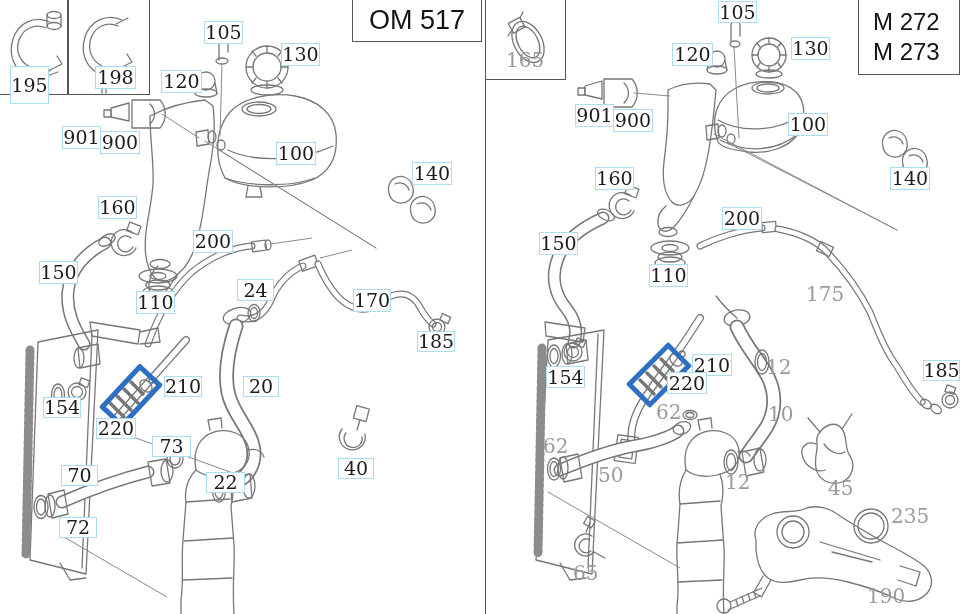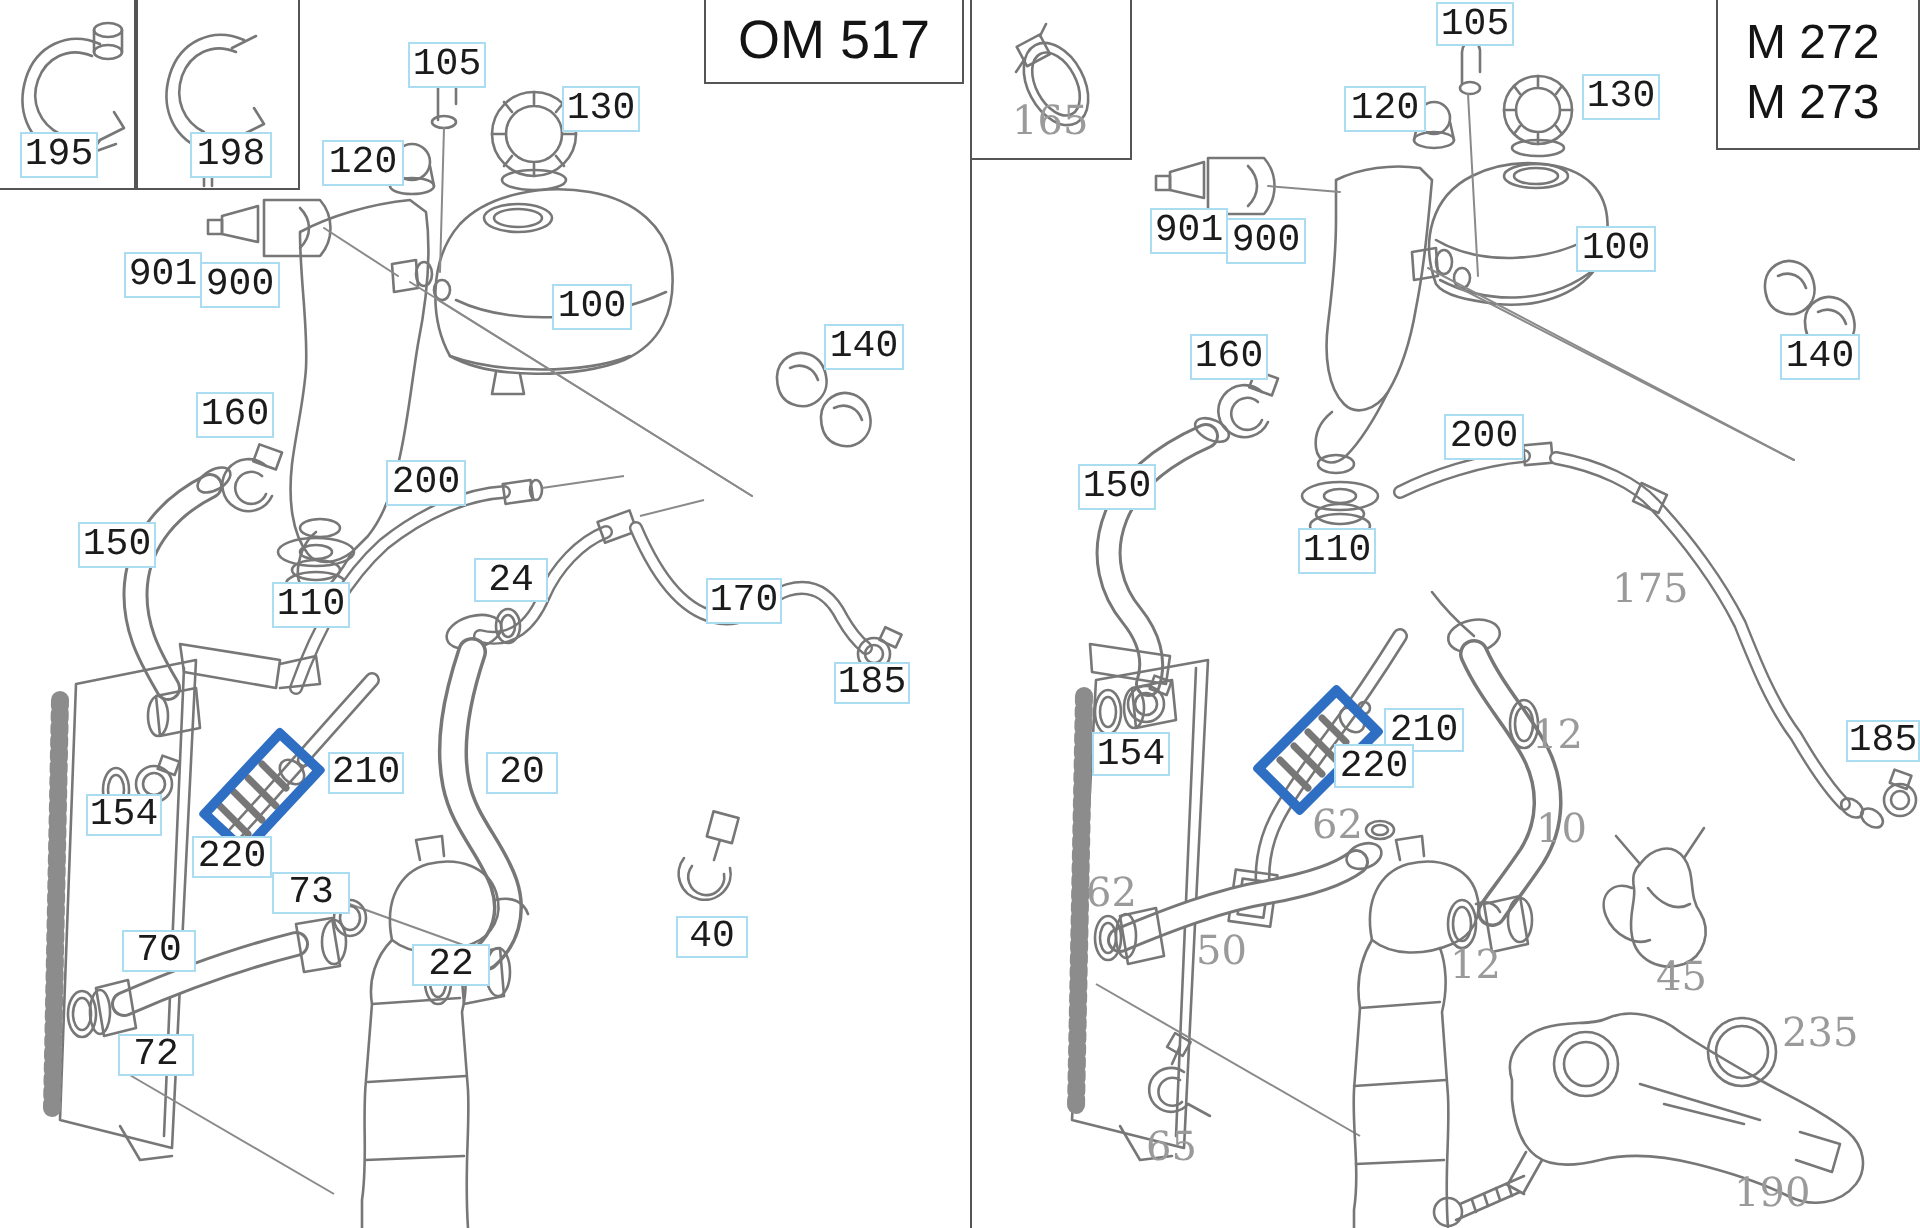--- a/index.html
+++ b/index.html
@@ -23,21 +23,21 @@
     font-family:"Liberation Sans", sans-serif;color:#141414;
   }
   .engine-box.left{left:352px;top:-2px;width:130px;height:44px;font-size:27px;}
   .engine-box.right{left:858px;top:-2px;width:102px;height:77px;font-size:24px;flex-direction:column;align-items:flex-start;padding-left:14px;line-height:1.25;}
   .callout{
     position:absolute;z-index:5;display:flex;align-items:center;justify-content:center;
     line-height:1;white-space:nowrap;cursor:default;
   }
   .callout.boxed{
     border:1.4px solid var(--callout-border);background:#ffffff;color:#1b1b1b;
-    font-size:19px;box-sizing:border-box;font-family:Liberation Mono, monospace;
+    font-size:19px;box-sizing:border-box;
   }
   .callout.plain{color:var(--gray-label);font-size:20px;background:transparent;}
   .highlight{
     position:absolute;z-index:4;border:5px solid var(--highlight-blue);
     background:transparent;box-sizing:content-box;border-radius:2px;
   }
   .art{stroke:var(--line-art);fill:none;stroke-width:1.3;stroke-linecap:round;stroke-linejoin:round;}
   .tube-o{stroke-width:13;}
   .tube-i{stroke:#fff;stroke-width:10;}
   .big-o{stroke-width:15;}
@@ -393,40 +393,40 @@
     <span>OM 517</span>
   </div>
   <div class="engine-box right">
     <span>M 272</span>
     <span>M 273</span>
   </div>
 
   <div>
       <div class="highlight" style="left: 101px; top: 380px; width: 50px; height: 22px; transform: rotate(-47deg);"></div>
       <div class="highlight" style="left: 629px; top: 358px; width: 50px; height: 24px; transform: rotate(-45deg);"></div>
-      <div class="callout boxed" style="left: 10px; top: 66px; width: 39px; height: 23px;">195</div>
+      <div class="callout boxed" style="left: 10px; top: 66px; width: 39px; height: 38px;">195</div>
       <div class="callout boxed" style="left: 95px; top: 66px; width: 41px; height: 23px;">198</div>
       <div class="callout boxed" style="left: 204px; top: 21px; width: 39px; height: 23px;">105</div>
       <div class="callout boxed" style="left: 161px; top: 70px; width: 41px; height: 23px;">120</div>
       <div class="callout boxed" style="left: 281px; top: 43px; width: 39px; height: 23px;">130</div>
       <div class="callout boxed" style="left: 62px; top: 126px; width: 39px; height: 23px;">901</div>
       <div class="callout boxed" style="left: 100px; top: 131px; width: 40px; height: 23px;">900</div>
       <div class="callout boxed" style="left: 276px; top: 142px; width: 40px; height: 23px;">100</div>
       <div class="callout boxed" style="left: 412px; top: 162px; width: 40px; height: 23px;">140</div>
       <div class="callout boxed" style="left: 98px; top: 196px; width: 39px; height: 23px;">160</div>
       <div class="callout boxed" style="left: 39px; top: 261px; width: 39px; height: 23px;">150</div>
       <div class="callout boxed" style="left: 193px; top: 230px; width: 40px; height: 23px;">200</div>
       <div class="callout boxed" style="left: 136px; top: 291px; width: 39px; height: 23px;">110</div>
       <div class="callout boxed" style="left: 237px; top: 279px; width: 37px; height: 22px;">24</div>
       <div class="callout boxed" style="left: 353px; top: 289px; width: 38px; height: 23px;">170</div>
       <div class="callout boxed" style="left: 417px; top: 331px; width: 38px; height: 21px;">185</div>
       <div class="callout boxed" style="left: 43px; top: 397px; width: 38px; height: 21px;">154</div>
       <div class="callout boxed" style="left: 164px; top: 376px; width: 38px; height: 21px;">210</div>
       <div class="callout boxed" style="left: 96px; top: 418px; width: 40px; height: 21px;">220</div>
-      <div class="callout boxed" style="left: 136px; top: 436px; width: 39px; height: 21px;">73</div>
+      <div class="callout boxed" style="left: 152px; top: 436px; width: 39px; height: 21px;">73</div>
       <div class="callout boxed" style="left: 61px; top: 465px; width: 37px; height: 21px;">70</div>
       <div class="callout boxed" style="left: 26px; top: 517px; width: 38px; height: 21px; margin-left: 33px;">72</div>
       <div class="callout boxed" style="left: 206px; top: 472px; width: 39px; height: 21px;">22</div>
       <div class="callout boxed" style="left: 243px; top: 376px; width: 36px; height: 21px;">20</div>
       <div class="callout boxed" style="left: 338px; top: 458px; width: 36px; height: 21px;">40</div>
       <div class="callout boxed" style="left: 718px; top: 1px; width: 39px; height: 22px;">105</div>
       <div class="callout boxed" style="left: 672px; top: 43px; width: 41px; height: 23px;">120</div>
       <div class="callout boxed" style="left: 791px; top: 37px; width: 39px; height: 23px;">130</div>
       <div class="callout boxed" style="left: 575px; top: 104px; width: 39px; height: 23px;">901</div>
       <div class="callout boxed" style="left: 613px; top: 109px; width: 40px; height: 23px;">900</div>

